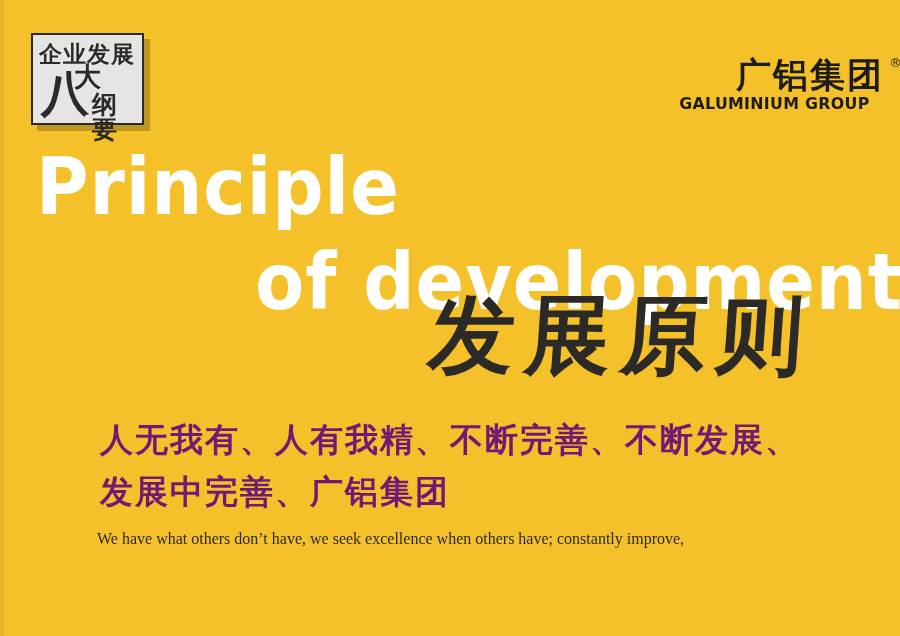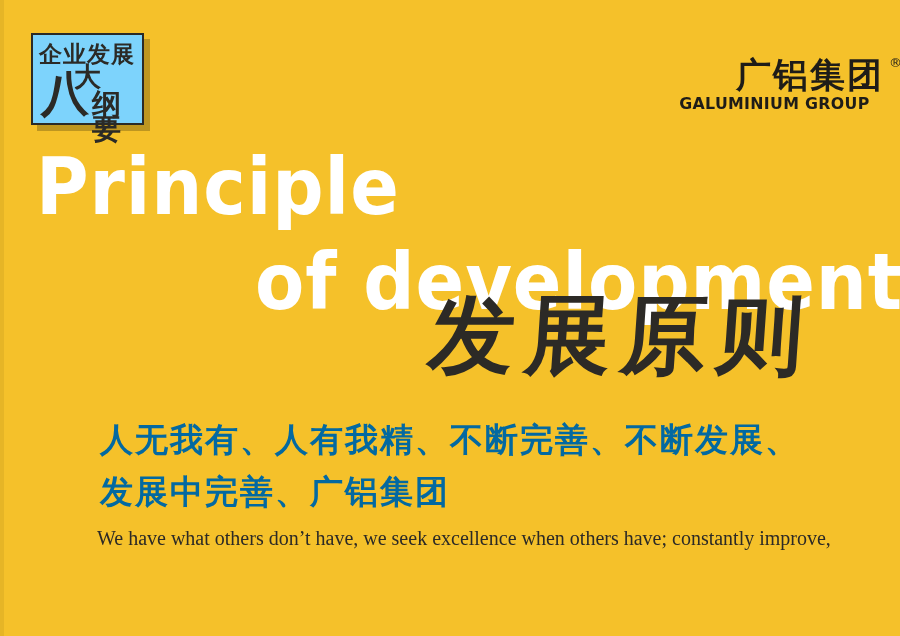--- a/index.html
+++ b/index.html
@@ -37,21 +37,21 @@
     left: 37px; top: 39px;
     width: 113px; height: 92px;
     background: #8F7318;
     opacity: .55;
   }
   .seal-box {
     position: absolute;
     left: 31px; top: 33px;
     width: 113px; height: 92px;
     border: 2px solid #2B2A26;
-    background: #7dd3fc;
+    background: #e5e5e5;
   }
   .seal-line1 {
     position: absolute;
     left: 6px; top: 4px;
     font-family: "DejaVu Serif", "Liberation Serif", serif;
     font-size: 23px;
     font-weight: 700;
     letter-spacing: 1px;
     color: #2B2A26;
     white-space: nowrap;
@@ -71,21 +71,21 @@
     font-family: "DejaVu Serif", "Liberation Serif", serif;
     font-size: 27px;
     line-height: 27px;
     font-weight: 700;
     color: #2B2A26;
   }
   .seal-small {
     position: absolute;
     left: 59px; top: 57px;
     font-family: "DejaVu Serif", "Liberation Serif", serif;
-    font-size: 29px;
+    font-size: 25px;
     line-height: 25px;
     font-weight: 700;
     letter-spacing: 1px;
     color: #2B2A26;
   }
 
   
   .brand {
     position: absolute;
     right: 16px; top: 56px;
@@ -167,31 +167,31 @@
   
   .cn-slogan {
     position: absolute;
     left: 100px; top: 414px;
     width: 800px;
     font-family: "DejaVu Serif", "Liberation Serif", serif;
     font-size: 33px;
     line-height: 52px;
     font-weight: 700;
     letter-spacing: 2px;
-    color: #0369a1;
+    color: #701a75;
   }
   .cn-slogan div { white-space: nowrap; }
 
   
   .en-slogan {
     position: absolute;
     left: 97px; top: 525px;
     width: 790px;
     font-family: "Liberation Serif", "DejaVu Serif", serif;
-    font-size: 20px;
+    font-size: 16px;
     line-height: 27px;
     font-weight: 400;
     color: #2C2A26;
   }
   .en-slogan div { white-space: nowrap; }
 </style>
 </head>
 <body>
 
 <div id="poster">

